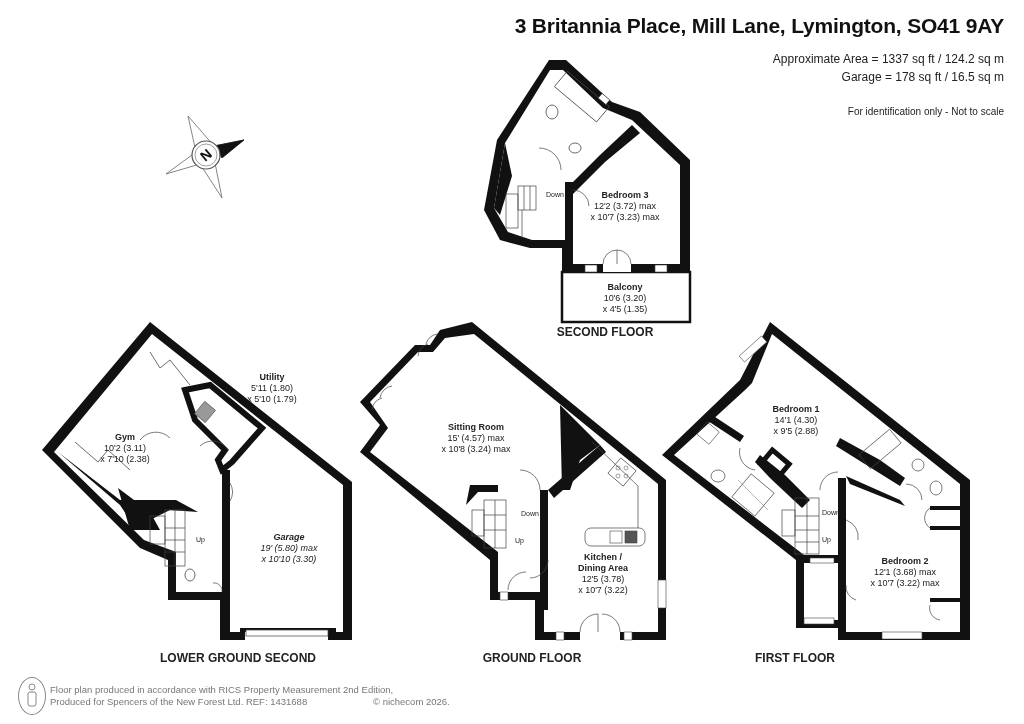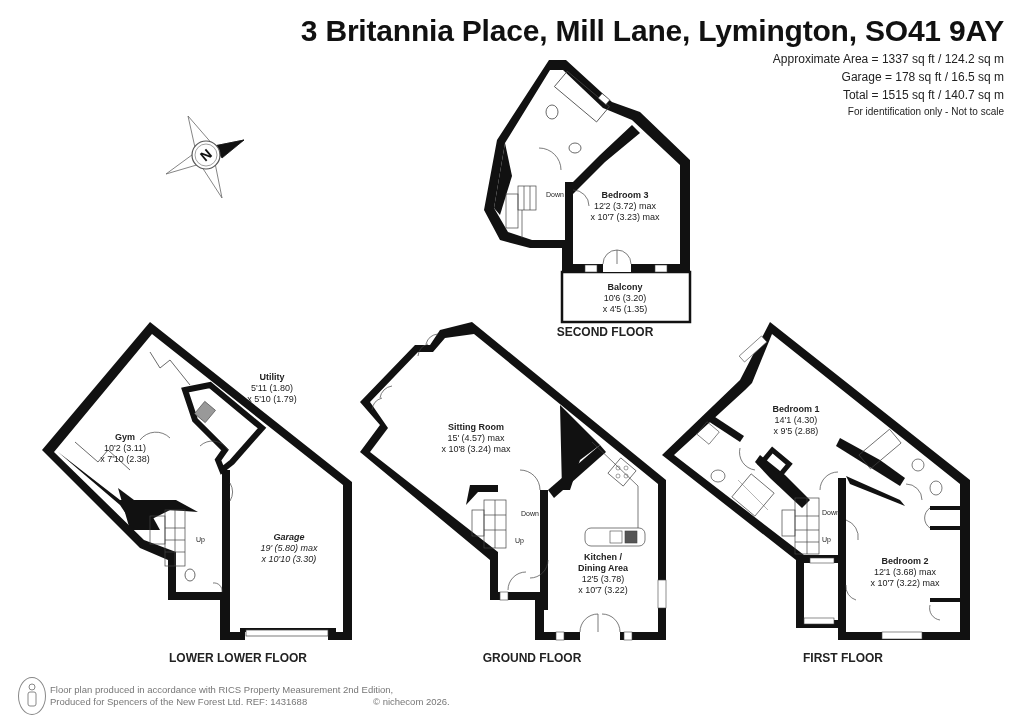--- a/index.html
+++ b/index.html
@@ -1,37 +1,36 @@
 <!DOCTYPE html>
 <html><head>
 <meta charset="utf-8">
 <style>
   html, body { margin:0; padding:0; }
   body { width:1024px; height:724px; background:#ffffff; position:relative; overflow:hidden;
          font-family:"Liberation Sans", "DejaVu Sans", sans-serif; color:#1a1a1a; }
-  .title { position:absolute; right:20px; top:14px; font-weight:bold; font-size:30px; letter-spacing:-0.2px; color:#111; white-space:nowrap; }
+  .title { position:absolute; right:20px; top:14px; font-weight:bold; font-size:21px; letter-spacing:-0.2px; color:#111; white-space:nowrap; }
   .areas { position:absolute; right:20px; top:50px; text-align:right; font-size:12px; line-height:18px; color:#222; }
   .disclaimer { position:absolute; right:20px; top:106px; font-size:10px; color:#222; }
   .plans { position:absolute; left:0; top:0; }
   .lbl { position:absolute; text-align:center; font-size:9px; line-height:11px; color:#222; white-space:nowrap; transform:translateX(-50%); }
   .lbl b { font-weight:bold; display:block; }
   .floor-name { position:absolute; font-weight:bold; font-size:12px; color:#222; transform:translateX(-50%); white-space:nowrap; }
   .small { position:absolute; font-size:7px; color:#222; }
   .footer { position:absolute; left:50px; top:684px; font-size:9.5px; line-height:12px; color:#777; }
   .footer-icon { position:absolute; left:18px; top:677px; width:26px; height:36px; border:1px solid #888; border-radius:50%; }
   .copyright { position:absolute; left:373px; top:684px; font-size:9.5px; line-height:12px; color:#777; }
 </style>
 </head>
 <body>
 
 <div class="title">3 Britannia Place, Mill Lane, Lymington, SO41 9AY</div>
 <div class="areas">
   <div>Approximate Area = 1337 sq ft / 124.2 sq m</div>
   <div>Garage = 178 sq ft / 16.5 sq m</div>
-  <div>Total = 1515 sq ft / 140.7 sq m</div>
 </div>
 <div class="disclaimer">For identification only - Not to scale</div>
 
 <svg class="plans" width="1024" height="724" viewBox="0 0 1024 724">
 
   <g stroke="#666" stroke-width="0.8" fill="none">
     <polygon points="188,116 214,146 244,140 214,158 222,198 200,164 166,174 196,152"></polygon>
     <polygon points="214,146 244,140 222,158" fill="#111" stroke="#111"></polygon>
     <circle cx="206" cy="155" r="14" fill="#fff" stroke="#555" stroke-width="1.2"></circle>
     <circle cx="206" cy="155" r="11" fill="#fff" stroke="#888" stroke-width="0.8"></circle>
@@ -237,21 +236,21 @@
   <b>Utility</b>
   <span>5'11 (1.80)</span><br>
   <span>x 5'10 (1.79)</span>
 </div>
 <div class="lbl" style="left:289px;top:532px;font-style:italic;">
   <b>Garage</b>
   <span>19' (5.80) max</span><br>
   <span>x 10'10 (3.30)</span>
 </div>
 <div class="small" style="left:196px;top:536px;">Up</div>
-<div class="floor-name" style="left:238px;top:651px;">LOWER LOWER FLOOR</div>
+<div class="floor-name" style="left:238px;top:651px;">LOWER GROUND SECOND</div>
 
 <div class="lbl" style="left:476px;top:422px;">
   <b>Sitting Room</b>
   <span>15' (4.57) max</span><br>
   <span>x 10'8 (3.24) max</span>
 </div>
 <div class="lbl" style="left:603px;top:552px;">
   <b>Kitchen /</b>
   <b>Dining Area</b>
   <span>12'5 (3.78)</span><br>
@@ -266,21 +265,21 @@
   <span>14'1 (4.30)</span><br>
   <span>x 9'5 (2.88)</span>
 </div>
 <div class="lbl" style="left:905px;top:556px;">
   <b>Bedroom 2</b>
   <span>12'1 (3.68) max</span><br>
   <span>x 10'7 (3.22) max</span>
 </div>
 <div class="small" style="left:822px;top:509px;">Down</div>
 <div class="small" style="left:822px;top:536px;">Up</div>
-<div class="floor-name" style="left:843px;top:651px;">FIRST FLOOR</div>
+<div class="floor-name" style="left:795px;top:651px;">FIRST FLOOR</div>
 
 <div class="footer-icon">
   <svg width="26" height="36" viewBox="0 0 26 36">
     <circle cx="13" cy="9" r="3" fill="none" stroke="#888" stroke-width="1"></circle>
     <rect x="9" y="14" width="8" height="14" rx="2" fill="none" stroke="#888" stroke-width="1"></rect>
   </svg>
 </div>
 <div class="footer">
   <div>Floor plan produced in accordance with RICS Property Measurement 2nd Edition,</div>
   <div>Produced for Spencers of the New Forest Ltd.   REF:  1431688</div>

